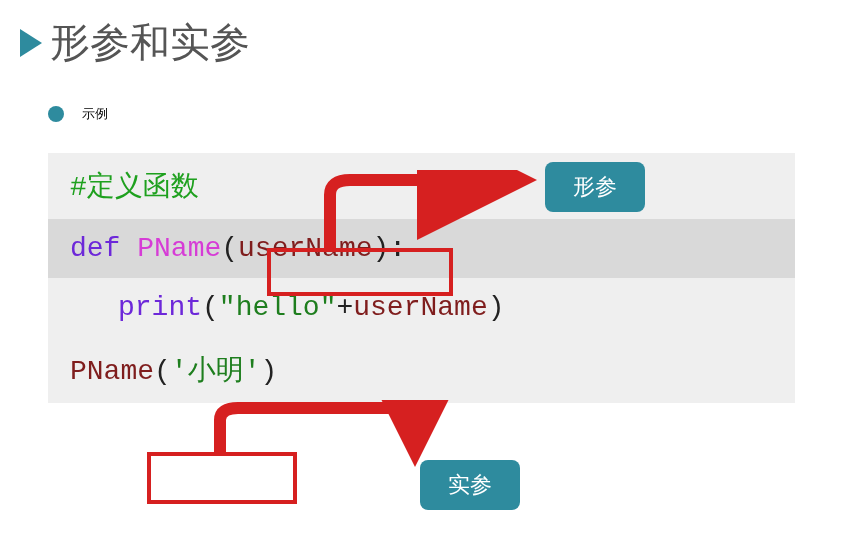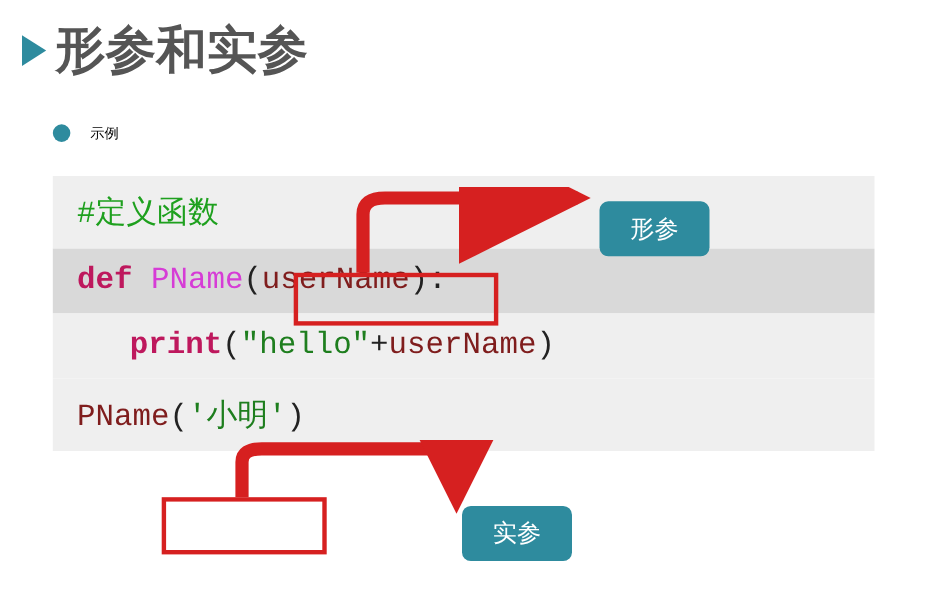--- a/index.html
+++ b/index.html
@@ -17,23 +17,23 @@
       padding: 15px 20px 10px 20px;
     }
     .title-triangle {
       width: 0; height: 0;
       border-left: 22px solid #2e8b9e;
       border-top: 14px solid transparent;
       border-bottom: 14px solid transparent;
       margin-right: 8px;
     }
     .title-text {
-      font-size: 46px;
+      font-size: 40px;
       color: #555;
-      font-weight: 700;
+      font-weight: 400;
     }
     .bullet-row {
       display: flex;
       align-items: center;
       padding: 25px 0 20px 48px;
     }
     .bullet-dot {
       width: 16px; height: 16px;
       border-radius: 50%;
       background: #2e8b9e;
@@ -53,35 +53,35 @@
       padding: 14px 22px;
       white-space: pre;
       position: relative;
     }
     .line1 { background: #efefef; }
     .line2 { background: #d9d9d9; }
     .line3 { background: #efefef; padding-left: 70px; }
     .line4 { background: #d9d9d9; }
     .line5 { background: #efefef; }
     .c-comment { color: #1ea01e; }
-    .c-keyword { color: #be185d; font-weight: bold; }
+    .c-keyword { color: #6d28d9; font-weight: normal; }
     .c-func { color: #d63cd6; }
     .c-str { color: #1e7e1e; }
     .c-punc { color: #222; }
     .c-name { color: #7f1d1d; }
     .badge {
       position: absolute;
       background: #2e8b9e;
       color: #fff;
       font-size: 22px;
       padding: 10px 28px;
       border-radius: 8px;
       z-index: 5;
     }
-    .badge-param { top: 162px; left: 545px; margin-top: 21px; }
+    .badge-param { top: 162px; left: 545px; }
     .badge-arg { top: 460px; left: 420px; }
     .redbox {
       position: absolute;
       border: 4px solid #d62020;
       z-index: 6;
       pointer-events: none;
     }
     .redbox-param { top: 248px; left: 267px; width: 186px; height: 48px; }
     .redbox-arg { top: 452px; left: 147px; width: 150px; height: 52px; }
     svg.arrow {

